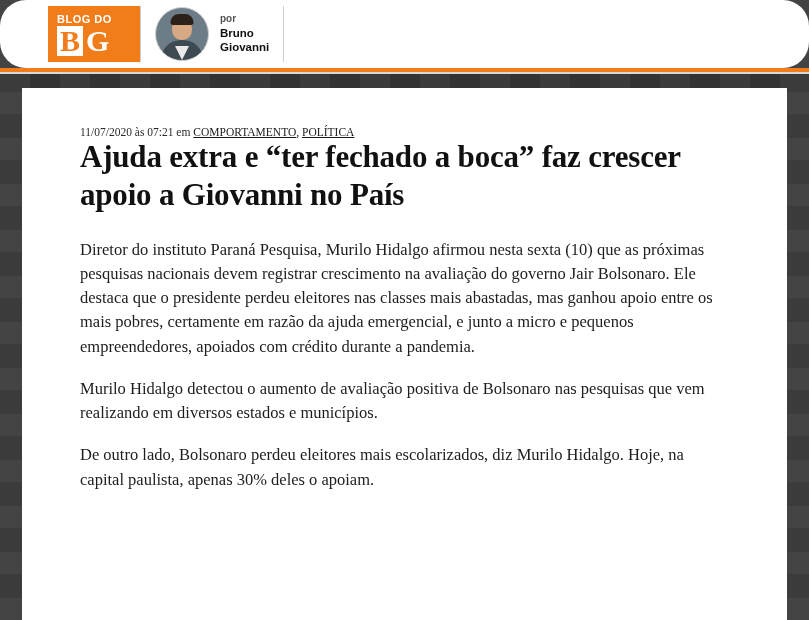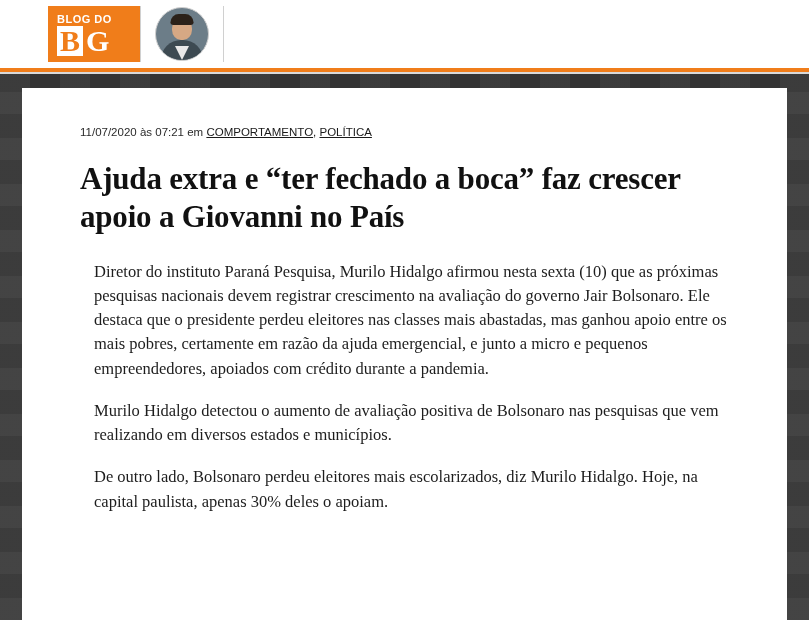--- a/index.html
+++ b/index.html
@@ -29,20 +29,21 @@
   .site-header {
     position: absolute;
     top: 0; left: 0;
     width: 809px;
     height: 68px;
     background: #ffffff;
     box-sizing: border-box;
     display: flex;
     align-items: stretch;
     z-index: 5;
+    border-radius: 26px;
   }
   .header-rule {
     position: absolute;
     top: 68px; left: 0;
     width: 809px;
     height: 4px;
     background: #f07d1a;
     z-index: 5;
   }
   .header-rule2 {
@@ -196,22 +197,21 @@
     min-height: 532px;
     background: #ffffff;
     box-sizing: border-box;
     padding: 38px 58px 10px 58px;
     z-index: 4;
   }
 
   .meta {
     font-size: 11.5px;
     color: #2a2a2a;
-    margin-bottom: 22px;
-    font-family: Liberation Sans, sans-serif;
+    font-family: Liberation Serif, serif;
   }
   .meta .cat {
     text-decoration: underline;
     color: #1a1a1a;
     font-weight: normal;
   }
   .meta .cat-sep {
     color: #1a1a1a;
   }
 
@@ -223,21 +223,21 @@
     color: #111111;
     letter-spacing: -0.2px;
     margin: 0 0 24px 0;
   }
 
   .body-text p {
     font-family: "Liberation Serif", serif;
     font-size: 16.5px;
     line-height: 1.47;
     color: #1d1d1d;
-    margin: 0 0 18px 14px;
+    margin: 0 0 18px 0;
   }
 </style>
 </head>
 <body>
 
 <div class="page-backdrop"></div>
 
 <div class="site-header">
   <div class="logo-block">
     <div class="logo">
@@ -251,20 +251,25 @@
 
   <div class="header-divider"></div>
 
   <div class="author-block">
     <div class="avatar">
       <div class="body"></div>
       <div class="shirt"></div>
       <div class="face"></div>
       <div class="hair"></div>
     </div>
+    <div class="author-text">
+      <div class="author-by">por</div>
+      <div class="author-name">Bruno</div>
+      <div class="author-name">Giovanni</div>
+    </div>
   </div>
 
   <div class="header-right-divider"></div>
 </div>
 <div class="header-rule"></div>
 <div class="header-rule2"></div>
 
 <div class="article">
 
   <div class="meta">

